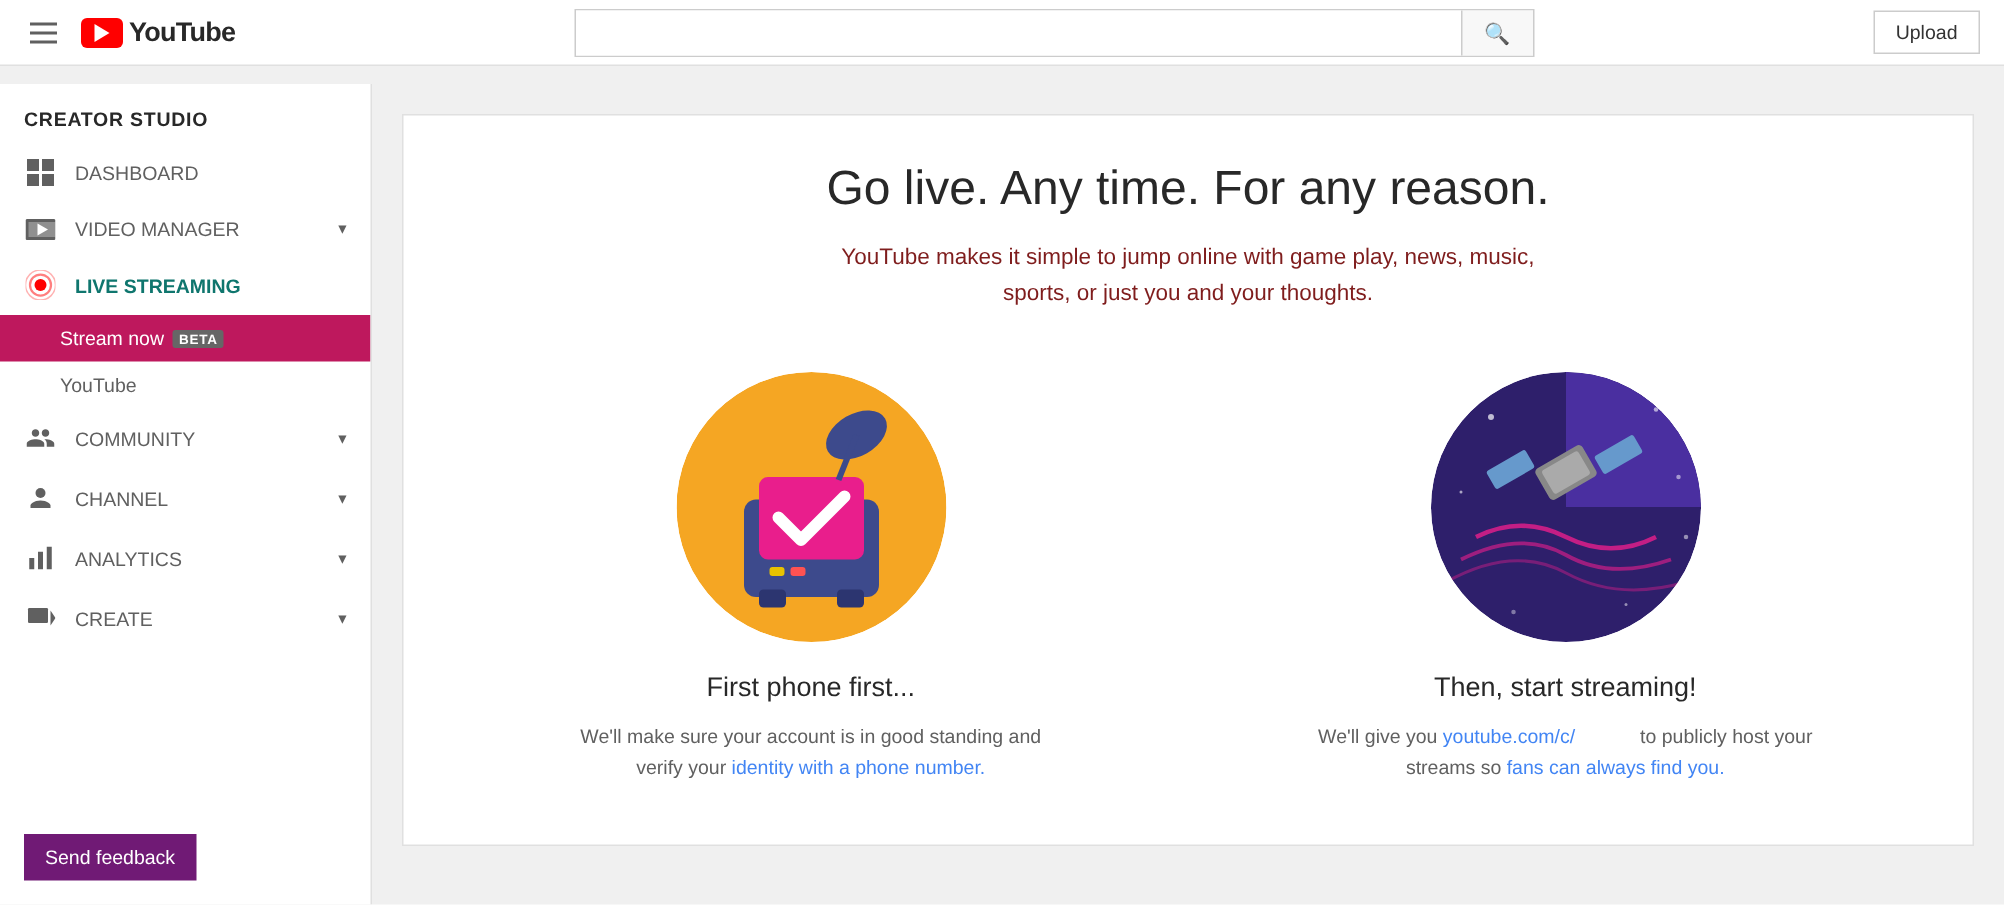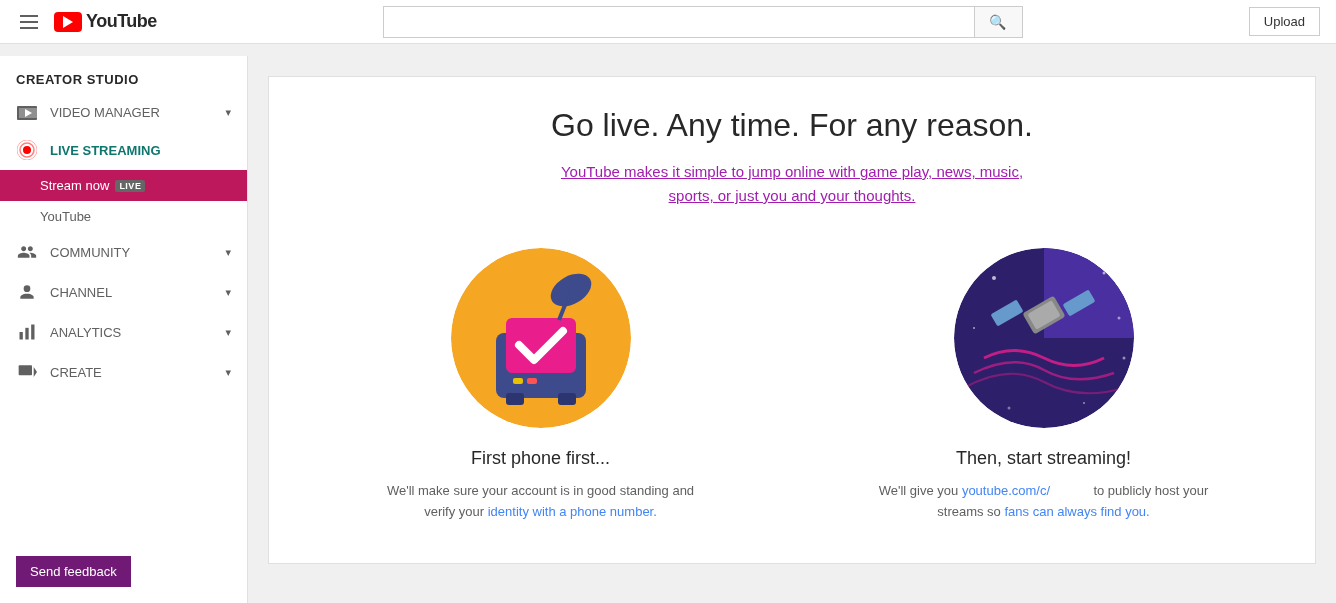--- a/index.html
+++ b/index.html
@@ -119,25 +119,24 @@
       max-width: 1060px;
     }
     .hero-title {
       font-size: 32px;
       font-weight: 400;
       color: #282828;
       margin-bottom: 16px;
     }
     .hero-subtitle {
       font-size: 15px;
-      color: #a21caf;
+      color: #7f1d1d;
       line-height: 1.6;
       max-width: 500px;
       margin: 0 auto 24px;
-      text-decoration: underline;
     }
     .get-started-btn {
       background: #4285f4;
       color: #fff;
       border: none;
       padding: 12px 28px;
       font-size: 15px;
       cursor: pointer;
       border-radius: 2px;
       font-weight: 500;
@@ -202,20 +201,31 @@
   <div class="header-right">
     <button class="upload-btn">Upload</button>
   </div>
 </header>
 
 <div class="layout">
 
   <nav class="sidebar">
     <div class="sidebar-title">CREATOR STUDIO</div>
 
+    <div class="sidebar-item">
+      <span class="icon">
+        <svg width="20" height="20" viewBox="0 0 20 20">
+            <rect x="1" y="1" width="8" height="8" fill="#606060"></rect>
+            <rect x="11" y="1" width="8" height="8" fill="#606060"></rect>
+            <rect x="1" y="11" width="8" height="8" fill="#606060"></rect>
+            <rect x="11" y="11" width="8" height="8" fill="#606060"></rect>
+          </svg>
+      </span>
+      <span>DASHBOARD</span>
+    </div>
 
     <div class="sidebar-item">
       <span class="icon">
         <svg width="20" height="14" viewBox="0 0 20 14">
             <rect x="0" y="0" width="20" height="14" rx="1" fill="#606060"></rect>
             <rect x="2" y="2" width="20" height="10" rx="0" fill="#fff" opacity="0.3"></rect>
             <polygon points="8,3 8,11 15,7" fill="#fff"></polygon>
           </svg>
       </span>
       <span>VIDEO MANAGER</span>
@@ -228,21 +238,21 @@
           <circle cx="10" cy="10" r="4" fill="#f00"></circle>
           <circle cx="10" cy="10" r="7" fill="none" stroke="#f00" stroke-width="1.5" opacity="0.5"></circle>
           <circle cx="10" cy="10" r="10" fill="none" stroke="#f00" stroke-width="1" opacity="0.3"></circle>
         </svg>
       </span>
       <span>LIVE STREAMING</span>
     </div>
 
     <div class="stream-now-item">
       <span>Stream now</span>
-      <span class="beta-badge">LIVE</span>
+      <span class="beta-badge">BETA</span>
     </div>
 
     <div class="events-item">
       <span>YouTube</span>
     </div>
 
     <div class="sidebar-item">
       <span class="icon">
         <svg width="20" height="20" viewBox="0 0 24 24">
             <path d="M16 11c1.66 0 2.99-1.34 2.99-3S17.66 5 16 5c-1.66 0-3 1.34-3 3s1.34 3 3 3zm-8 0c1.66 0 2.99-1.34 2.99-3S9.66 5 8 5C6.34 5 5 6.34 5 8s1.34 3 3 3zm0 2c-2.33 0-7 1.17-7 3.5V19h14v-2.5c0-2.33-4.67-3.5-7-3.5zm8 0c-.29 0-.62.02-.97.05 1.16.84 1.97 1.97 1.97 3.45V19h6v-2.5c0-2.33-4.67-3.5-7-3.5z" fill="#606060"></path>

